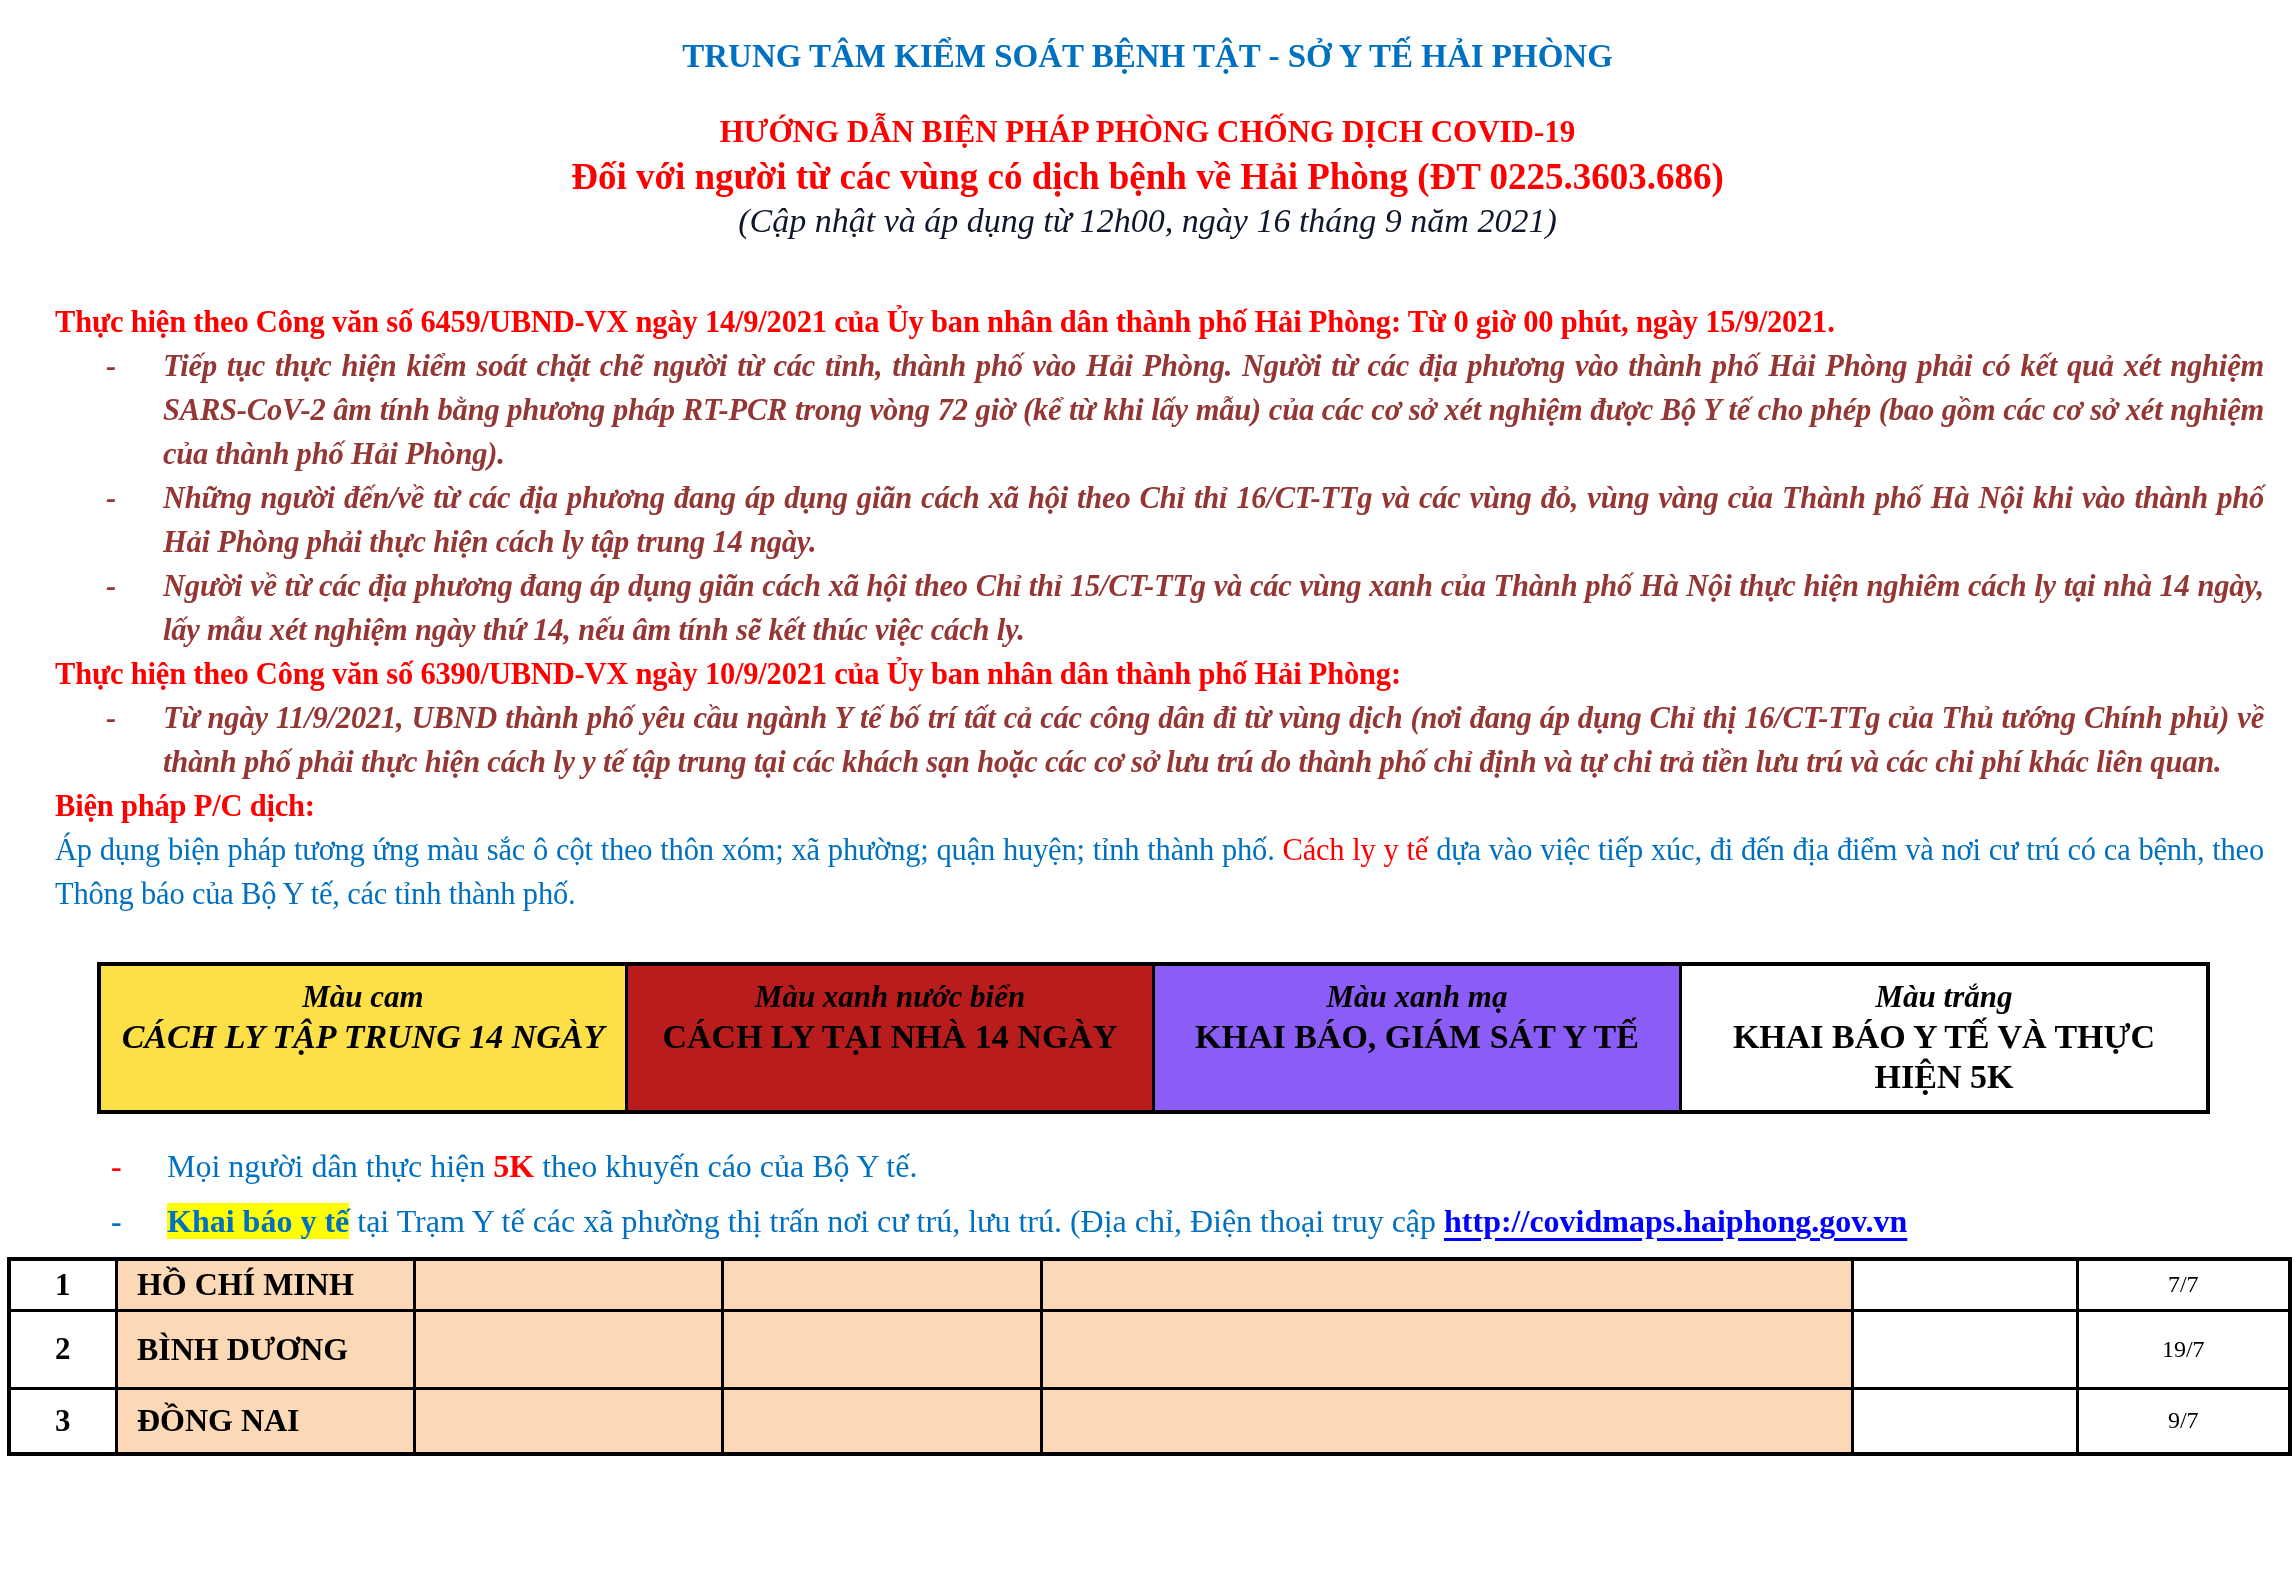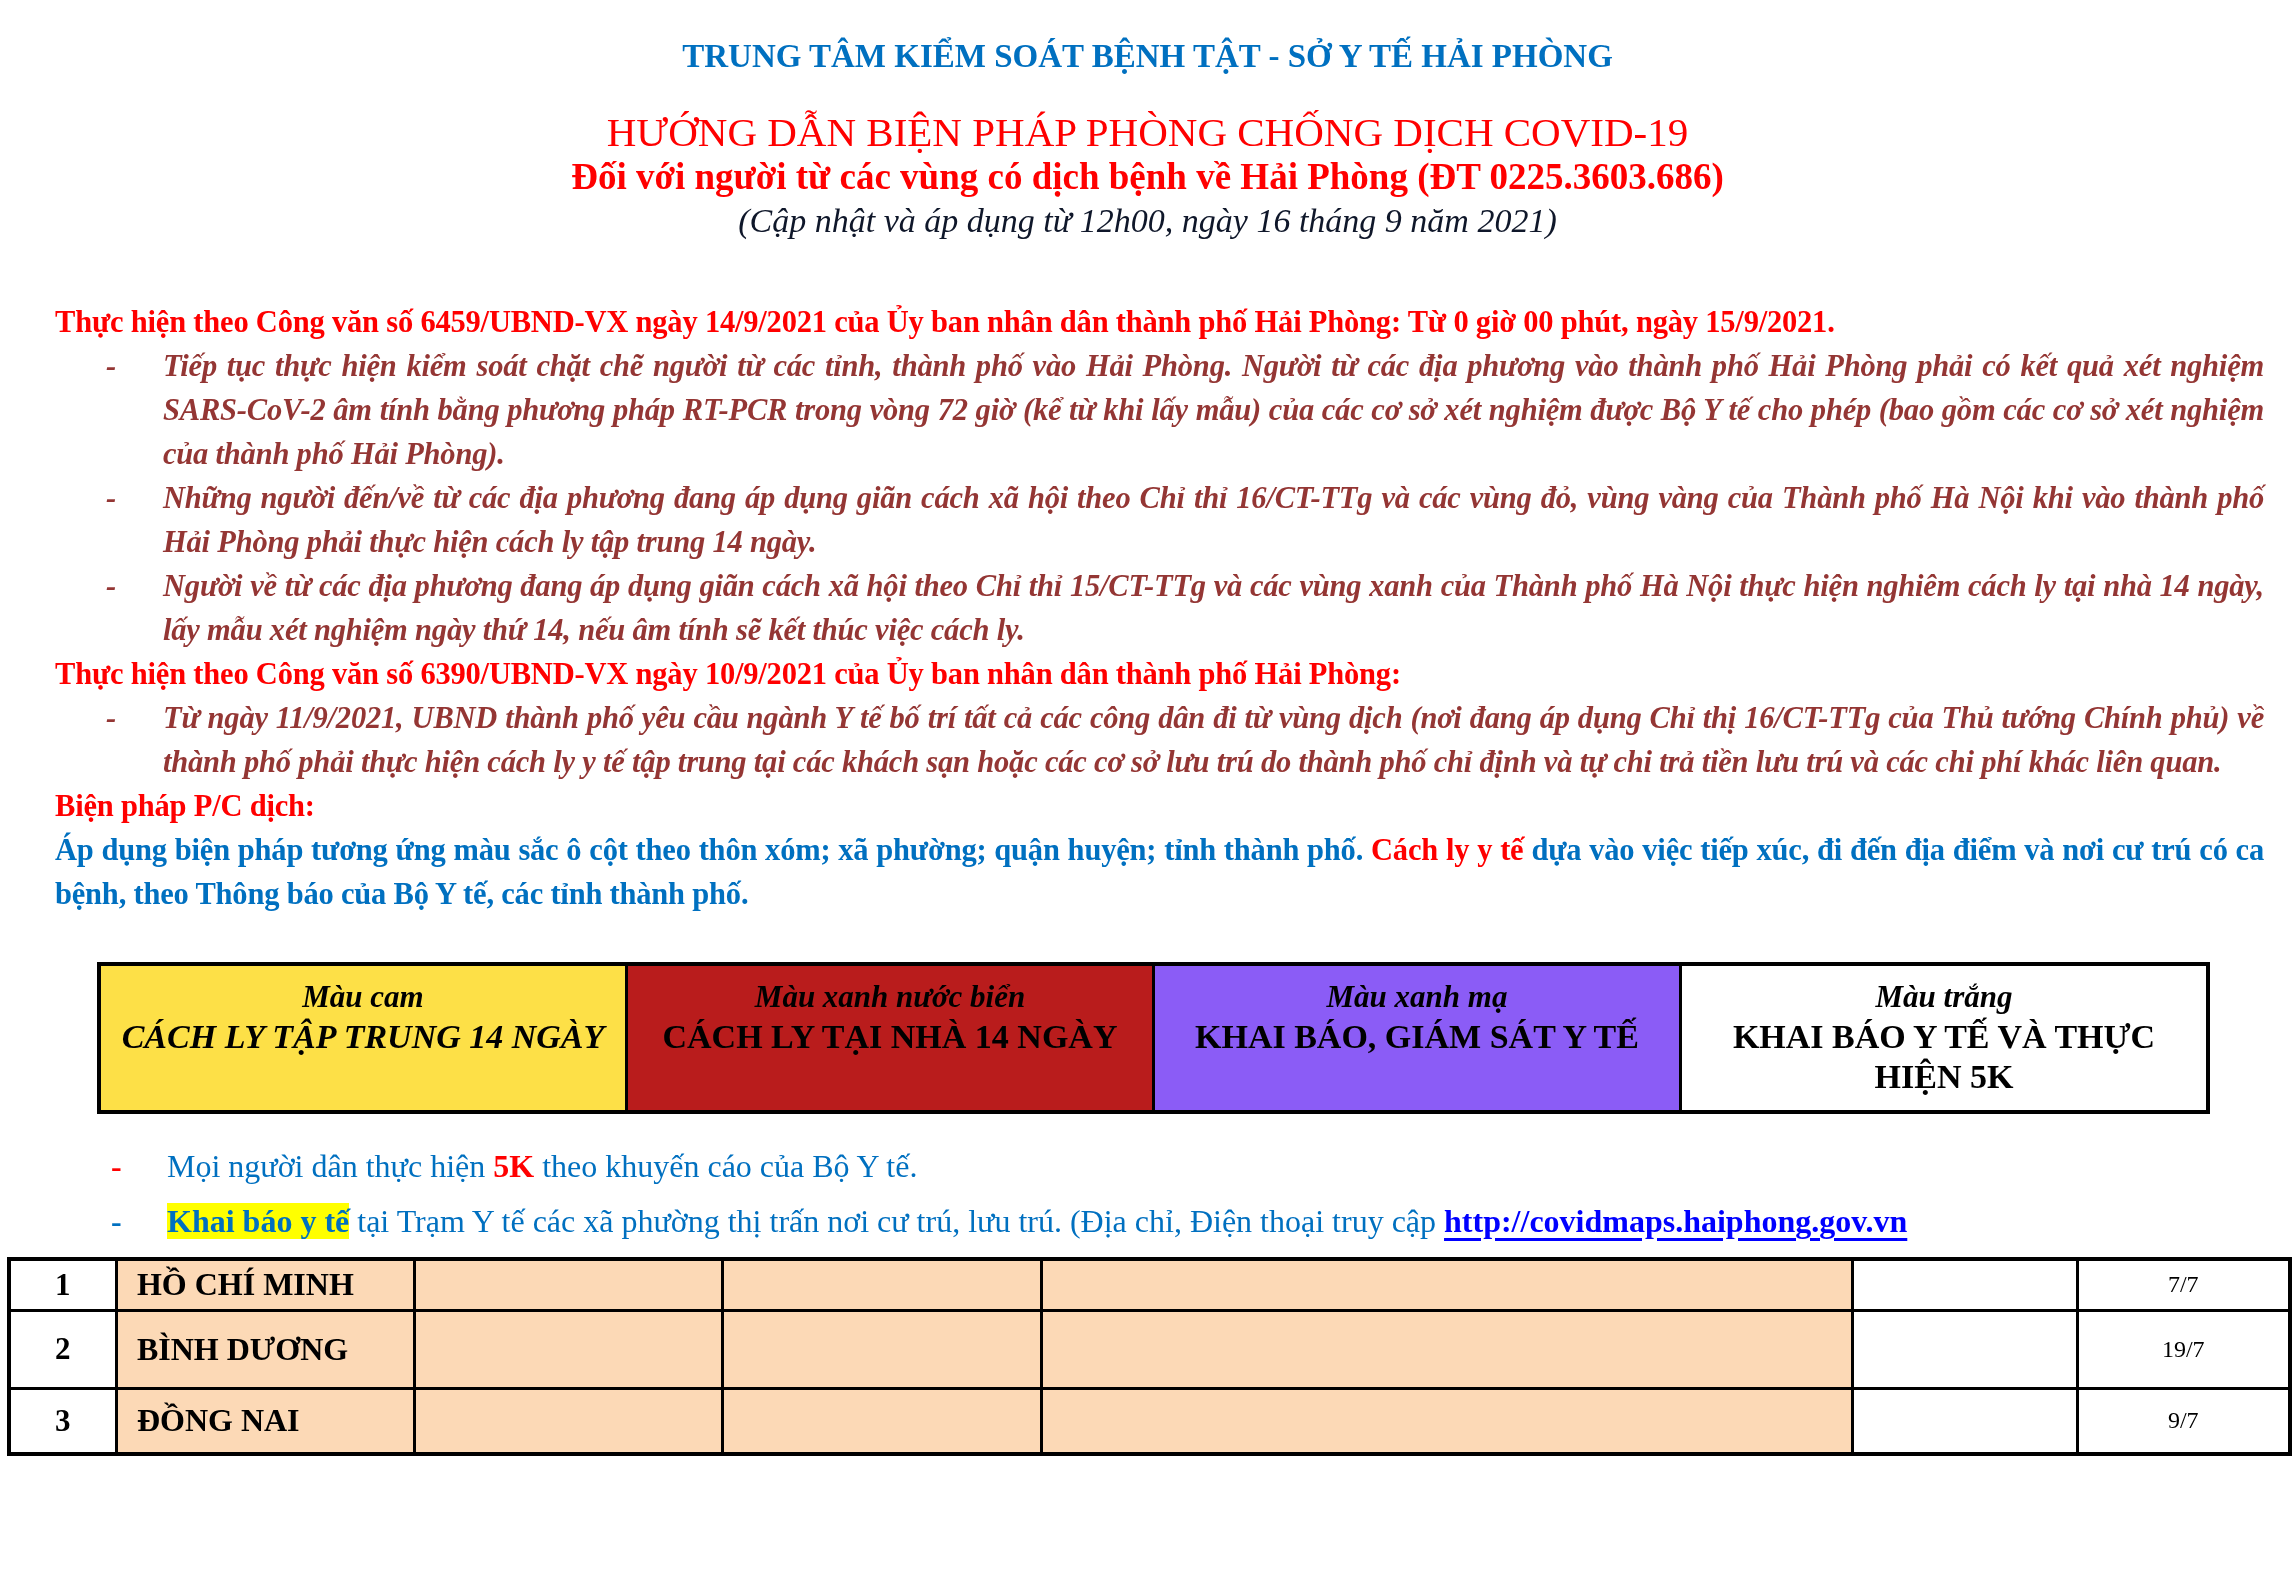--- a/index.html
+++ b/index.html
@@ -3,30 +3,30 @@
 <meta charset="utf-8">
 <style>
   html,body { margin:0; padding:0; }
   body {
     width:2295px; height:1592px; overflow:hidden; background:#ffffff;
     font-family:"Liberation Serif","DejaVu Serif",serif; color:#000;
   }
   .page { padding:35px 31px 0 31px; box-sizing:border-box; }
 
   .org      { color:var(--blue); font-weight:bold; font-size:33px; line-height:42px; text-align:center; }
-  .title    { color:var(--red);  font-weight:normal; font-size:41px; line-height:46px; text-align:center; margin-top:32px; }
+  .title    { color:var(--red);  font-weight:bold; font-size:31px; line-height:46px; text-align:center; margin-top:32px; }
   .subtitle { color:var(--red);  font-weight:bold; font-size:37px; line-height:44px; text-align:center; }
   .update   { color:#0f172a; font-style:italic; font-size:34px; line-height:44px; text-align:center; }
 
   .content  { margin-top:57px; font-size:30.5px; line-height:44px; letter-spacing:-0.2px; }
   .sec-heading { color:var(--red); font-weight:bold; margin-left:24px; }
   .bullet { position:relative; padding-left:132px; text-align:justify; }
   .bullet .dash { position:absolute; left:75px; top:0; }
   .darkred { color:var(--darkred); font-weight:bold; font-style:italic; }
-  .intro { margin-left:24px; color:var(--blue); font-weight:bold; text-align:justify; }
+  .intro { margin-left:24px; color:var(--blue); font-weight:normal; text-align:justify; }
   .intro .redbold { color:var(--red); }
 
   .legend { display:flex; border:4.9px solid #000; margin:46px 0 0 66px; width:2113px;
             box-sizing:border-box; text-align:center; }
   .legend-cell { flex:1; padding:11px 5.5px 12.5px 5.5px; border-left:3.5px solid #000; }
   .legend-cell:first-child { border-left:none; }
   .legend-name   { font-style:italic; font-weight:bold; font-size:31px; line-height:40px; }
   .legend-action { font-weight:bold; font-size:34px; line-height:40px; }
   .italic-all .legend-action { font-style:italic; }
 

